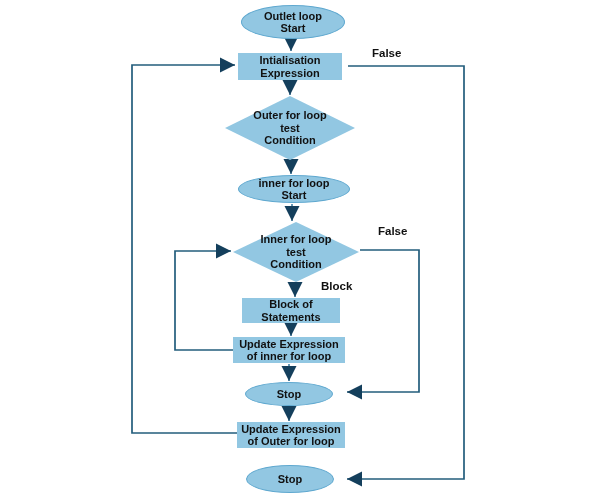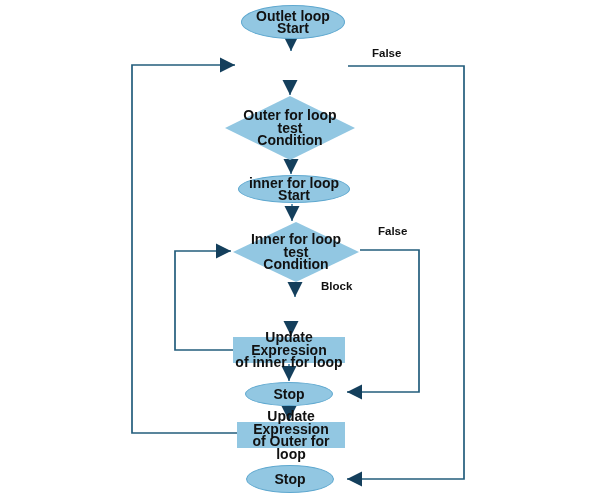--- a/index.html
+++ b/index.html
@@ -47,21 +47,21 @@
     left: 0; top: 0; right: 0; bottom: 0;
     background: var(--shape-fill, #92c7e2);
     clip-path: polygon(50% 0%, 100% 50%, 50% 100%, 0% 50%);
     z-index: 0;
   }
   .lbl {
     position: relative;
     z-index: 1;
     white-space: pre-line;
     text-align: center;
-    font-size: 14px;
+    font-size: 11px;
     line-height: 12.5px;
     font-weight: 600;
     color: var(--text, #111111);
   }
   .edge-label {
     position: absolute;
     z-index: 2;
     font-size: 11.5px;
     line-height: 13px;
     font-weight: 600;
@@ -94,40 +94,48 @@
     <polyline class="branch" points="360,250 419,250 419,392 347,392" marker-end="url(#ah)"></polyline>
     <polyline class="branch" points="233,350 175,350 175,251 231,251" marker-end="url(#ah)"></polyline>
     <polyline class="branch" points="237,433 132,433 132,65 235,65" marker-end="url(#ah)"></polyline>
   </svg>
 
   <div class="node ellipse" style="left:241px;top:5px;width:104px;height:34px">
     <span class="lbl">Outlet loop
 Start</span>
   </div>
 
+  <div class="node rect" style="left:238px;top:53px;width:104px;height:27px">
+    <span class="lbl">Intialisation
+Expression</span>
+  </div>
 
   <div class="node diamond-wrap" style="left:225px;top:96px;width:130px;height:64px">
     <div class="diamond-shape"></div>
     <span class="lbl">Outer for loop
 test
 Condition</span>
   </div>
 
   <div class="node ellipse" style="left:238px;top:175px;width:112px;height:28px">
     <span class="lbl">inner for loop
 Start</span>
   </div>
 
   <div class="node diamond-wrap" style="left:233px;top:222px;width:126px;height:60px">
     <div class="diamond-shape"></div>
     <span class="lbl">Inner for loop
 test
 Condition</span>
   </div>
 
+  <div class="node rect" style="left:242px;top:298px;width:98px;height:25px">
+    <span class="lbl">Block of
+Statements</span>
+  </div>
 
   <div class="node rect" style="left:233px;top:337px;width:112px;height:26px">
     <span class="lbl">Update Expression
 of inner for loop</span>
   </div>
 
   <div class="node ellipse" style="left:245px;top:382px;width:88px;height:24px">
     <span class="lbl">Stop</span>
   </div>
 

